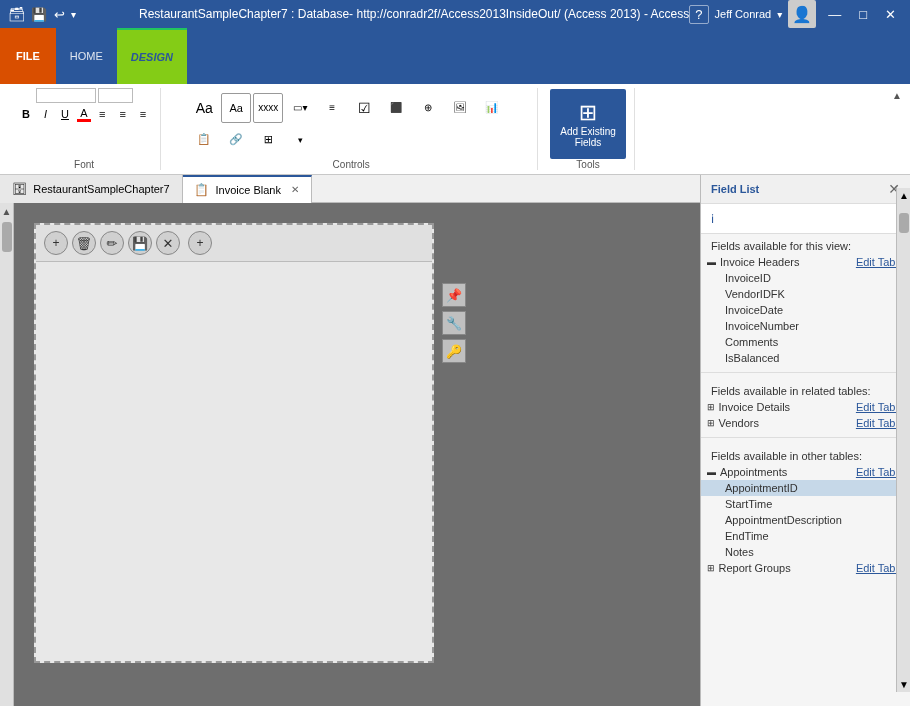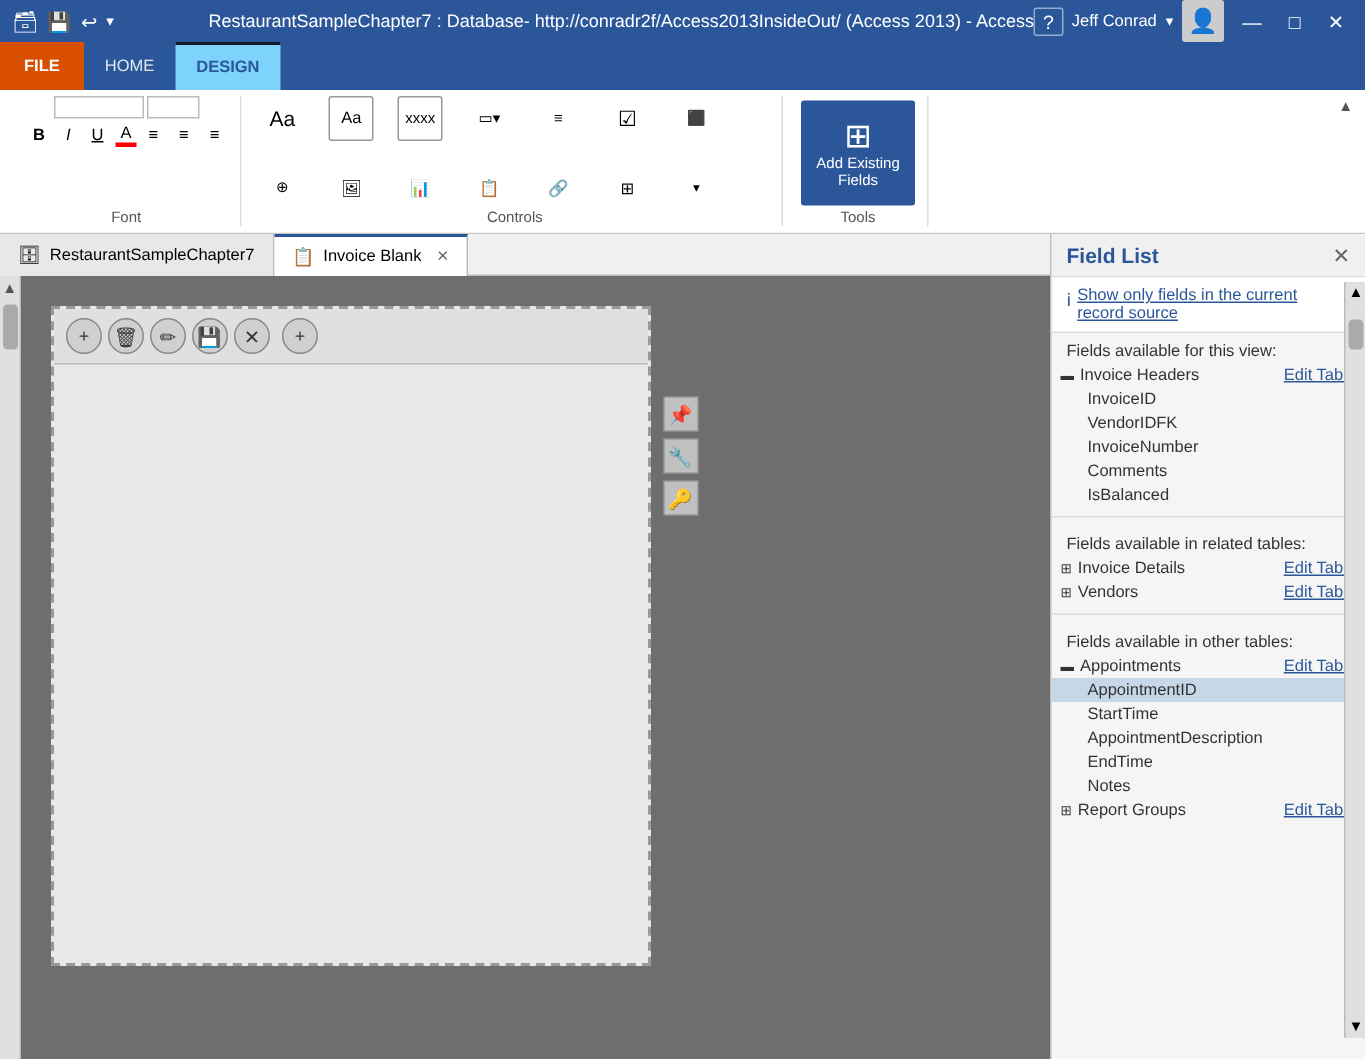--- a/index.html
+++ b/index.html
@@ -27,30 +27,31 @@
     .ribbon-tabs { display: flex; background: #2b579a; }
     .ribbon-tab {
       padding: 6px 14px;
       font-size: 11px;
       color: rgba(255,255,255,0.85);
       cursor: pointer;
       border: none;
       background: transparent;
     }
     .ribbon-tab.active {
-      background: #7dd3fc;
+      background: #84cc16;
       color: #2b579a;
       font-weight: bold;
-      border-top: 2px solid #0f172a;
+      border-top: 2px solid #22c55e;
+      font-style: italic;
     }
     .ribbon-tab.file-tab {
       background: #d94f00;
       color: white;
       font-weight: bold;
-      padding: 10px 16px;
+      padding: 22px 16px;
     }
 
     .ribbon-content {
       background: #fff;
       display: flex;
       align-items: stretch;
       padding: 4px 8px;
       gap: 4px;
       min-height: 90px;
     }
@@ -102,21 +103,21 @@
     .font-select {
       font-size: 10px;
       border: 1px solid #bbb;
       padding: 1px 2px;
       width: 60px;
     }
     .font-color-btn { display: flex; flex-direction: column; align-items: center; font-size: 11px; }
     .font-color-bar { height: 3px; width: 14px; background: red; }
 
     
-    .controls-icons { display: flex; flex-wrap: wrap; gap: 16px; width: 340px; }
+    .controls-icons { display: flex; flex-wrap: wrap; gap: 2px; width: 340px; margin-left: 16px; }
     .ctrl-btn {
       width: 30px;
       height: 30px;
       display: flex;
       align-items: center;
       justify-content: center;
       border: 1px solid transparent;
       border-radius: 2px;
       cursor: pointer;
       background: transparent;
@@ -224,21 +225,21 @@
       overflow: hidden;
     }
     .field-list-header {
       background: #f0f0f0;
       padding: 6px 10px;
       display: flex;
       justify-content: space-between;
       align-items: center;
       border-bottom: 1px solid #ddd;
     }
-    .field-list-title { font-size: 14px; font-weight: bold; color: #2b579a; }
+    .field-list-title { font-size: 11px; font-weight: bold; color: #2b579a; }
     .field-list-close { cursor: pointer; font-size: 14px; color: #666; }
 
     .field-list-link-row {
       padding: 6px 10px;
       border-bottom: 1px solid #ddd;
       background: #fff;
       display: flex;
       align-items: flex-start;
       gap: 4px;
     }
@@ -415,37 +416,36 @@
 
   <div class="field-list-panel">
 
     <div class="field-list-header">
       <span class="field-list-title">Field List</span>
       <span class="field-list-close">✕</span>
     </div>
 
     <div class="field-list-link-row">
       <span class="field-list-link-icon">ℹ</span>
-      <span class="field-list-link" style="white-space:pre-line;">Show only fields in the current
-record source</span>
     </div>
 
     <div class="field-list-body">
 
       <div class="field-section-label">Fields available for this view:</div>
 
       <div class="field-group">
         <div class="field-group-header">
           <span class="field-group-toggle">▬</span>
           <span class="field-group-name">Invoice Headers</span>
           <span class="field-group-edit">Edit Table</span>
         </div>
         <div>
           <div class="field-item">InvoiceID</div>
           <div class="field-item">VendorIDFK</div>
+          <div class="field-item">InvoiceDate</div>
           <div class="field-item">InvoiceNumber</div>
           <div class="field-item">Comments</div>
           <div class="field-item">IsBalanced</div>
         </div>
       </div>
 
       <div class="field-divider"></div>
 
       <div class="field-section-label">Fields available in related tables:</div>
 

